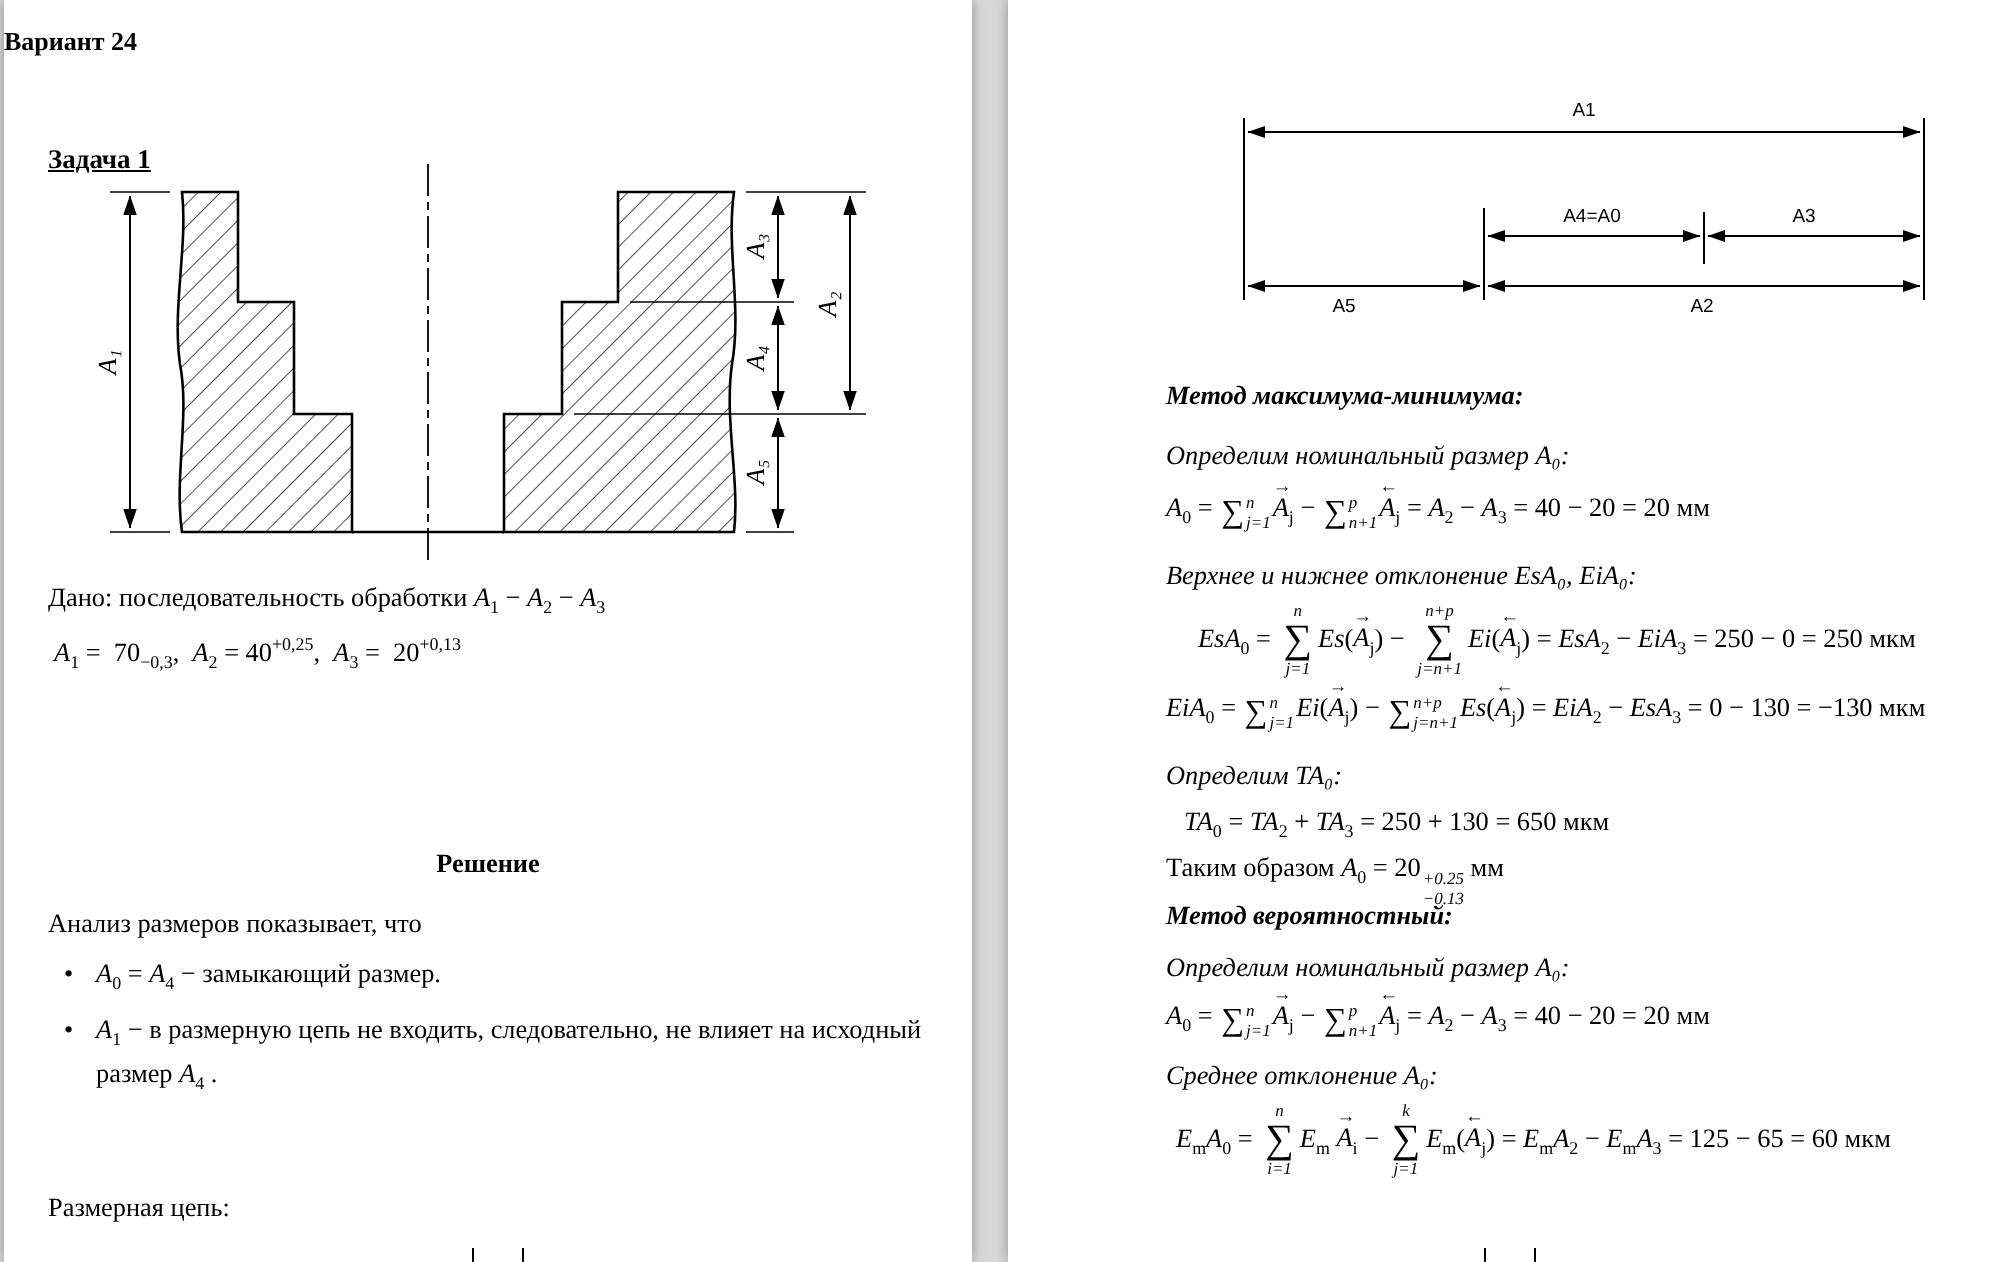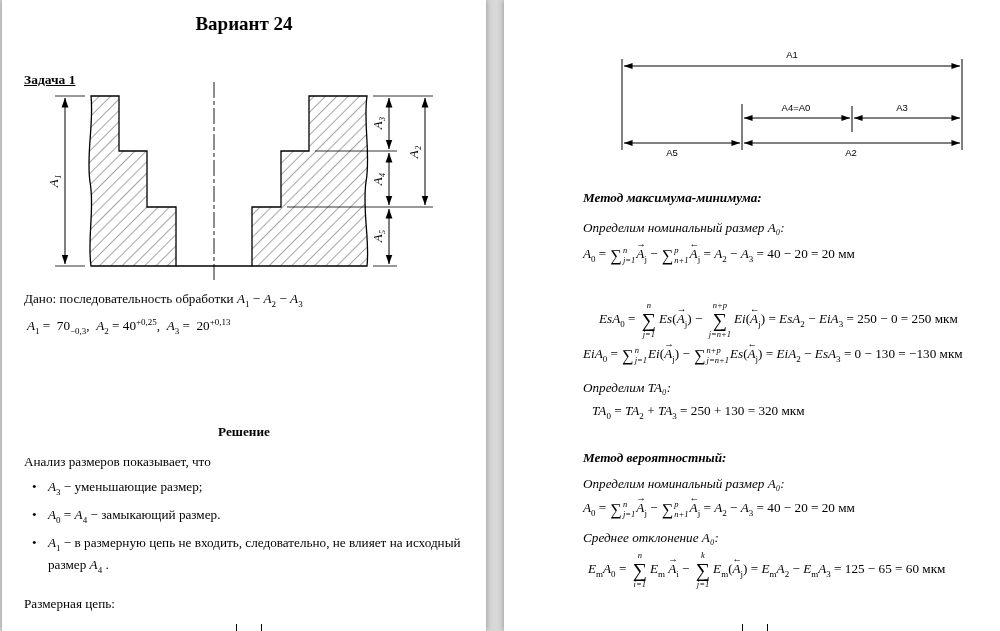--- a/index.html
+++ b/index.html
@@ -7,21 +7,21 @@
     width:1000px;height:631px;position:relative;overflow:hidden;
     background:#d8d8d8;color:#000;
     font-family:"Liberation Serif","DejaVu Serif",serif;
     font-size:13.2px;
   }
   .page{position:absolute;top:0;height:631px;background:#fff;box-shadow:0 0 6px rgba(0,0,0,.35);}
   .page-left{left:2px;width:484px;}
   .page-right{left:504px;width:498px;}
 
   .abs{position:absolute;}
-  .hdr{top:13px;left:0;width:100%;text-align:center;font-weight:bold;font-size:19px;}
+  .hdr{top:13px;left:0;width:100%;font-weight:bold;font-size:13px;}
   .task-title{top:40px;left:22px;font-weight:bold;text-decoration:underline;font-size:13.5px;margin-top:32px;}
   .center-title{left:0;width:100%;text-align:center;font-weight:bold;}
   .para{left:22px;line-height:1.55;}
   .fx{white-space:pre;}
   .wrapblock{width:440px;text-align:justify;}
   .lab{font-style:italic;}
   .bi{font-weight:bold;font-style:italic;}
   .it{font-style:italic;}
   sub,sup{font-size:0.68em;}
 
@@ -96,21 +96,20 @@
     <text class="dimtxt" x="391" y="86" text-anchor="middle" transform="rotate(-90 391 86)">A₂</text>
   </svg>
 
   <div class="abs para fx" style="top:289px;"><span>Дано: последовательность обработки </span><span class="it">A</span><sub>1</sub><span> − </span><span class="it">A</span><sub>2</sub><span> − </span><span class="it">A</span><sub>3</sub></div>
   <div class="abs para fx" style="top:316px;left:25px;"><span class="it">A</span><sub>1</sub><span> =  70</span><sub>−0,3</sub><span>,  </span><span class="it">A</span><sub>2</sub><span> = 40</span><sup>+0,25</sup><span>,  </span><span class="it">A</span><sub>3</sub><span> =  20</span><sup>+0,13</sup></div>
 
   <div class="abs center-title" style="top:424px;">Решение</div>
   <div class="abs para" style="top:452px;">Анализ размеров показывает, что</div>
 
   <div class="abs bullets">
-    <div class="bullet"><span class="it">A</span><sub>3</sub><span> − уменьшающие размер;</span></div>
     <div class="bullet"><span class="it">A</span><sub>0</sub><span> = </span><span class="it">A</span><sub>4</sub><span> − замыкающий размер.</span></div>
     <div class="bullet"><span class="it">A</span><sub>1</sub><span> −  в размерную цепь не входить, следовательно, не влияет на исходный размер </span><span class="it">A</span><sub>4</sub><span> .</span></div>
   </div>
 
   <div class="abs para" style="top:594px;">Размерная цепь:</div>
   <div class="cutoff" style="left:234px;"></div>
 </div>
 
 <div class="page page-right">
 
@@ -135,25 +134,27 @@
     <text class="diatxt" x="186" y="65" text-anchor="middle">A4=A0</text>
     <text class="diatxt" x="292" y="65" text-anchor="middle">A3</text>
     <text class="diatxt" x="62" y="110" text-anchor="middle">A5</text>
     <text class="diatxt" x="241" y="110" text-anchor="middle">A2</text>
   </svg>
 
   <div class="abs bi" style="top:190px;left:79px;">Метод максимума-минимума:</div>
   <div class="abs lab" style="top:220px;left:79px;">Определим номинальный размер A₀:</div>
   <div class="abs fx" style="top:246px;left:79px;"><span class="it">A</span><sub>0</sub><span> = </span><span class="inlsum"><span class="sig2">∑</span><span class="stack"><span class="lim">n</span><span class="lim">j=1</span></span></span><span class="arr vec">A</span><sub>j</sub><span> − </span><span class="inlsum"><span class="sig2">∑</span><span class="stack"><span class="lim">p</span><span class="lim">n+1</span></span></span><span class="arr cev">A</span><sub>j</sub><span> = </span><span class="it">A</span><sub>2</sub><span> − </span><span class="it">A</span><sub>3</sub><span> = 40 − 20 = 20 мм</span></div>
 
+  <div class="abs lab" style="top:280px;left:79px;">Верхнее и нижнее отклонение  EsA₀, EiA₀:</div>
   <div class="abs fx" style="top:301px;left:95px;"><span class="it">EsA</span><sub>0</sub><span> = </span><span class="bigsum"><span class="lim">n</span><span class="sig">∑</span><span class="lim">j=1</span></span><span class="it">Es</span><span>(</span><span class="arr vec">A</span><sub>j</sub><span>)</span><span> − </span><span class="bigsum"><span class="lim">n+p</span><span class="sig">∑</span><span class="lim">j=n+1</span></span><span class="it">Ei</span><span>(</span><span class="arr cev">A</span><sub>j</sub><span>)</span><span> = </span><span class="it">EsA</span><sub>2</sub><span> − </span><span class="it">EiA</span><sub>3</sub><span> = 250 − 0 = 250 мкм</span></div>
   <div class="abs fx" style="top:346px;left:79px;"><span class="it">EiA</span><sub>0</sub><span> = </span><span class="inlsum"><span class="sig2">∑</span><span class="stack"><span class="lim">n</span><span class="lim">j=1</span></span></span><span class="it">Ei</span><span>(</span><span class="arr vec">A</span><sub>j</sub><span>)</span><span> − </span><span class="inlsum"><span class="sig2">∑</span><span class="stack"><span class="lim">n+p</span><span class="lim">j=n+1</span></span></span><span class="it">Es</span><span>(</span><span class="arr cev">A</span><sub>j</sub><span>)</span><span> = </span><span class="it">EiA</span><sub>2</sub><span> − </span><span class="it">EsA</span><sub>3</sub><span> = 0 − 130 = −130 мкм</span></div>
 
   <div class="abs lab" style="top:380px;left:79px;">Определим  TA₀:</div>
-  <div class="abs fx" style="top:403px;left:88px;"><span class="it">TA</span><sub>0</sub><span> = </span><span class="it">TA</span><sub>2</sub><span> + </span><span class="it">TA</span><sub>3</sub><span> = 250 + 130 = 320 мкм</span></div>
+  <div class="abs fx" style="top:403px;left:88px;"><span class="it">TA</span><sub>0</sub><span> = </span><span class="it">TA</span><sub>2</sub><span> + </span><span class="it">TA</span><sub>3</sub><span> = 250 + 130 = 650 мкм</span></div>
+  <div class="abs fx" style="top:426px;left:79px;"><span>Таким образом </span><span class="it">A</span><sub>0</sub><span> = 20</span><span class="stack ss"><span class="lim">+0.25</span><span class="lim">−0.13</span></span><span> мм</span></div>
 
   <div class="abs bi" style="top:450px;left:79px;">Метод вероятностный:</div>
   <div class="abs lab" style="top:476px;left:79px;">Определим номинальный размер A₀:</div>
   <div class="abs fx" style="top:500px;left:79px;"><span class="it">A</span><sub>0</sub><span> = </span><span class="inlsum"><span class="sig2">∑</span><span class="stack"><span class="lim">n</span><span class="lim">j=1</span></span></span><span class="arr vec">A</span><sub>j</sub><span> − </span><span class="inlsum"><span class="sig2">∑</span><span class="stack"><span class="lim">p</span><span class="lim">n+1</span></span></span><span class="arr cev">A</span><sub>j</sub><span> = </span><span class="it">A</span><sub>2</sub><span> − </span><span class="it">A</span><sub>3</sub><span> = 40 − 20 = 20 мм</span></div>
 
   <div class="abs lab" style="top:530px;left:79px;">Среднее отклонение A₀:</div>
   <div class="abs fx" style="top:551px;left:84px;"><span class="it">E</span><sub>m</sub><span class="it">A</span><sub>0</sub><span> = </span><span class="bigsum"><span class="lim">n</span><span class="sig">∑</span><span class="lim">i=1</span></span><span class="it">E</span><sub>m</sub><span> </span><span class="arr vec">A</span><sub>i</sub><span> − </span><span class="bigsum"><span class="lim">k</span><span class="sig">∑</span><span class="lim">j=1</span></span><span class="it">E</span><sub>m</sub><span>(</span><span class="arr cev">A</span><sub>j</sub><span>)</span><span> = </span><span class="it">E</span><sub>m</sub><span class="it">A</span><sub>2</sub><span> − </span><span class="it">E</span><sub>m</sub><span class="it">A</span><sub>3</sub><span> = 125 − 65 = 60 мкм</span></div>
 
   <div class="cutoff" style="left:238px;"></div>
 </div>

